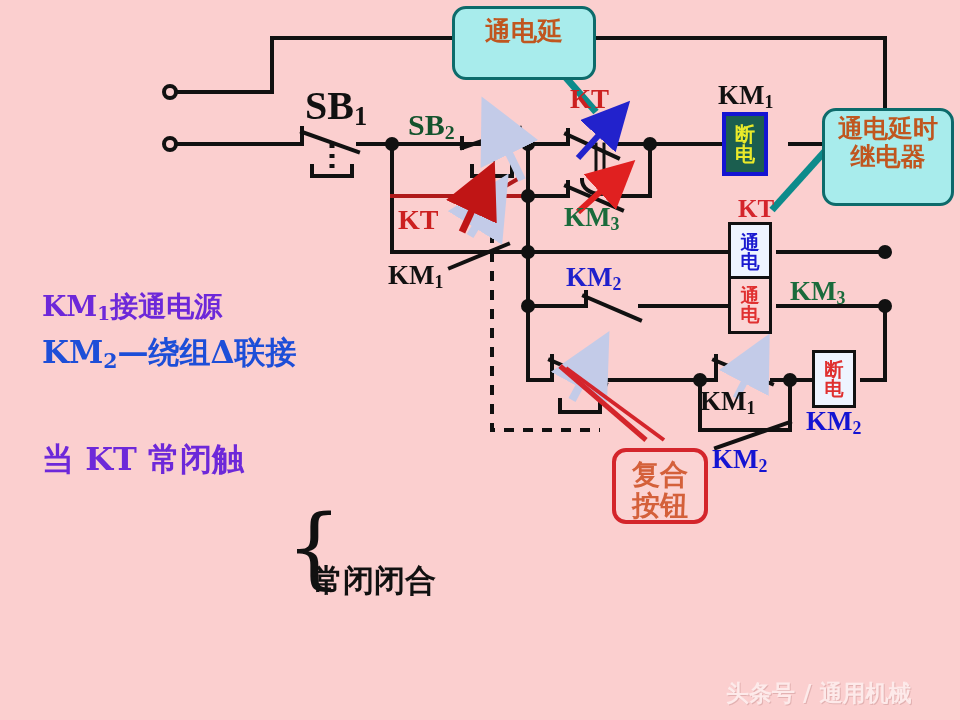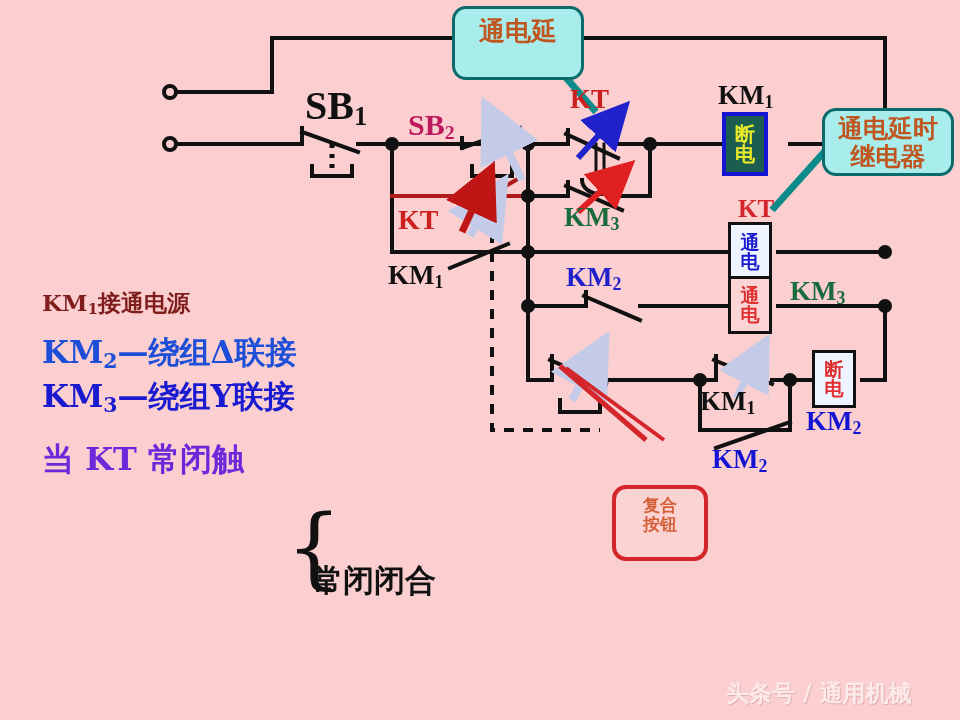--- a/index.html
+++ b/index.html
@@ -203,30 +203,30 @@
 
       <path d="M540,48 L596,112" stroke="#0d8b8b" stroke-width="7" fill="none"></path>
 
       <path d="M826,150 L772,210" stroke="#0d8b8b" stroke-width="7" fill="none"></path>
 
       <path d="M646,440 L560,366" stroke="#d4252b" stroke-width="5" fill="none"></path>
       <path d="M664,440 L566,368" stroke="#d4252b" stroke-width="4" fill="none"></path>
     </g>
   </svg>
 
-  <div class="callout" style="left:452px;top:6px;width:132px;height:74px;font-size:26px;padding-top:8px;">
+  <div class="callout" style="left:452px;top:6px;width:144px;height:74px;font-size:26px;padding-top:8px;">
     <div>通电延</div>
   </div>
 
-  <div class="callout" style="left:822px;top:108px;width:132px;height:68px;font-size:25px;">
+  <div class="callout" style="left:822px;top:108px;width:132px;height:98px;font-size:25px;">
     <div>通电延时</div>
     <div>继电器</div>
   </div>
 
-  <div class="callout-red" style="left:612px;top:448px;width:96px;height:76px;font-size:17px;padding-top:7px;margin-top:37px;">
+  <div class="callout-red" style="left:612px;top:448px;width:96px;height:76px;font-size:28px;padding-top:7px;">
     <div>复合</div>
     <div>按钮</div>
   </div>
 
   <div class="coil coil-km1" style="left:722px;top:112px;width:46px;height:64px;font-size:20px;">
     <div>断</div>
     <div>电</div>
   </div>
   <div class="lbl b" style="left:718px;top:82px;font-size:27px;color:#111;">
     <span>KM</span><sub>1</sub>
@@ -252,21 +252,21 @@
     <div>断</div>
     <div>电</div>
   </div>
   <div class="lbl b" style="left:806px;top:408px;font-size:27px;color:#1414d2;">
     <span>KM</span><sub>2</sub>
   </div>
 
   <div class="lbl b" style="left:305px;top:86px;font-size:40px;color:#111;">
     <span>SB</span><sub>1</sub>
   </div>
-  <div class="lbl b" style="left:408px;top:110px;font-size:30px;color:#be185d;">
+  <div class="lbl b" style="left:408px;top:110px;font-size:30px;color:#14532d;">
     <span>SB</span><sub>2</sub>
   </div>
   <div class="lbl b" style="left:398px;top:206px;font-size:28px;color:#cc2020;">
     <span>KT</span>
   </div>
   <div class="lbl b" style="left:388px;top:262px;font-size:27px;color:#111;">
     <span>KM</span><sub>1</sub>
   </div>
   <div class="lbl b" style="left:570px;top:86px;font-size:27px;color:#cc2020;">
     <span>KT</span>
@@ -277,29 +277,26 @@
   <div class="lbl b" style="left:566px;top:264px;font-size:27px;color:#2020cc;">
     <span>KM</span><sub>2</sub>
   </div>
   <div class="lbl b" style="left:700px;top:388px;font-size:27px;color:#111;">
     <span>KM</span><sub>1</sub>
   </div>
   <div class="lbl b" style="left:712px;top:446px;font-size:27px;color:#1414d2;">
     <span>KM</span><sub>2</sub>
   </div>
 
-  <div class="legend" style="left:42px;top:288px;font-size:23px;color:#7f1d1d;">
+  <div class="legend" style="left:42px;top:288px;font-size:28px;color:#6d28d9;">
     <span>KM</span><sub>1</sub><span>接通电源</span>
   </div>
   <div class="legend" style="left:42px;top:332px;font-size:31px;color:#1d4ed8;">
     <span>KM</span><sub>2</sub><span>—绕组Δ联接</span>
   </div>
-  <div class="legend" style="left:42px;top:376px;font-size:31px;color:#1a1ad0;">
-    <span>KM</span><sub>3</sub><span>—绕组Y联接</span>
-  </div>
 
   <div class="note" style="left:42px;top:438px;font-size:32px;">
     <span>当 KT 常闭触</span>
   </div>
 
   <div class="blk" style="left:286px;top:504px;font-size:88px;font-weight:normal;line-height:1;">
     <span>{</span>
   </div>
   <div class="blk" style="left:312px;top:560px;font-size:31px;">
     <span>常闭闭合</span>

